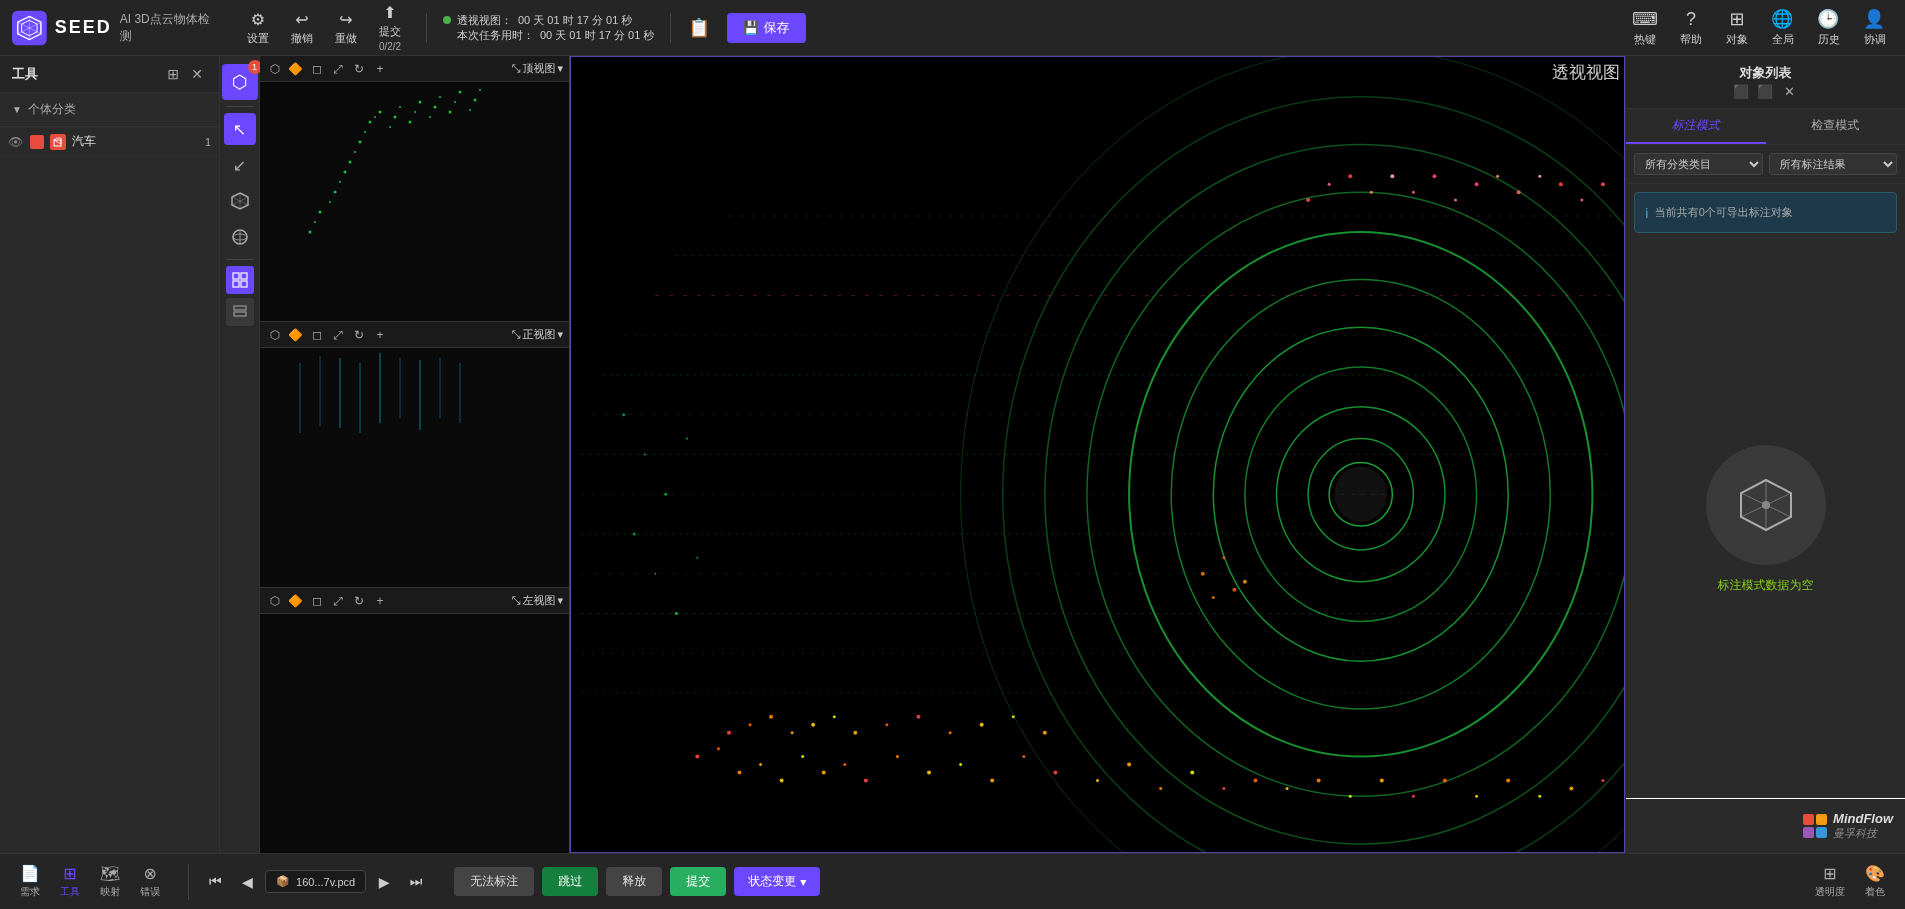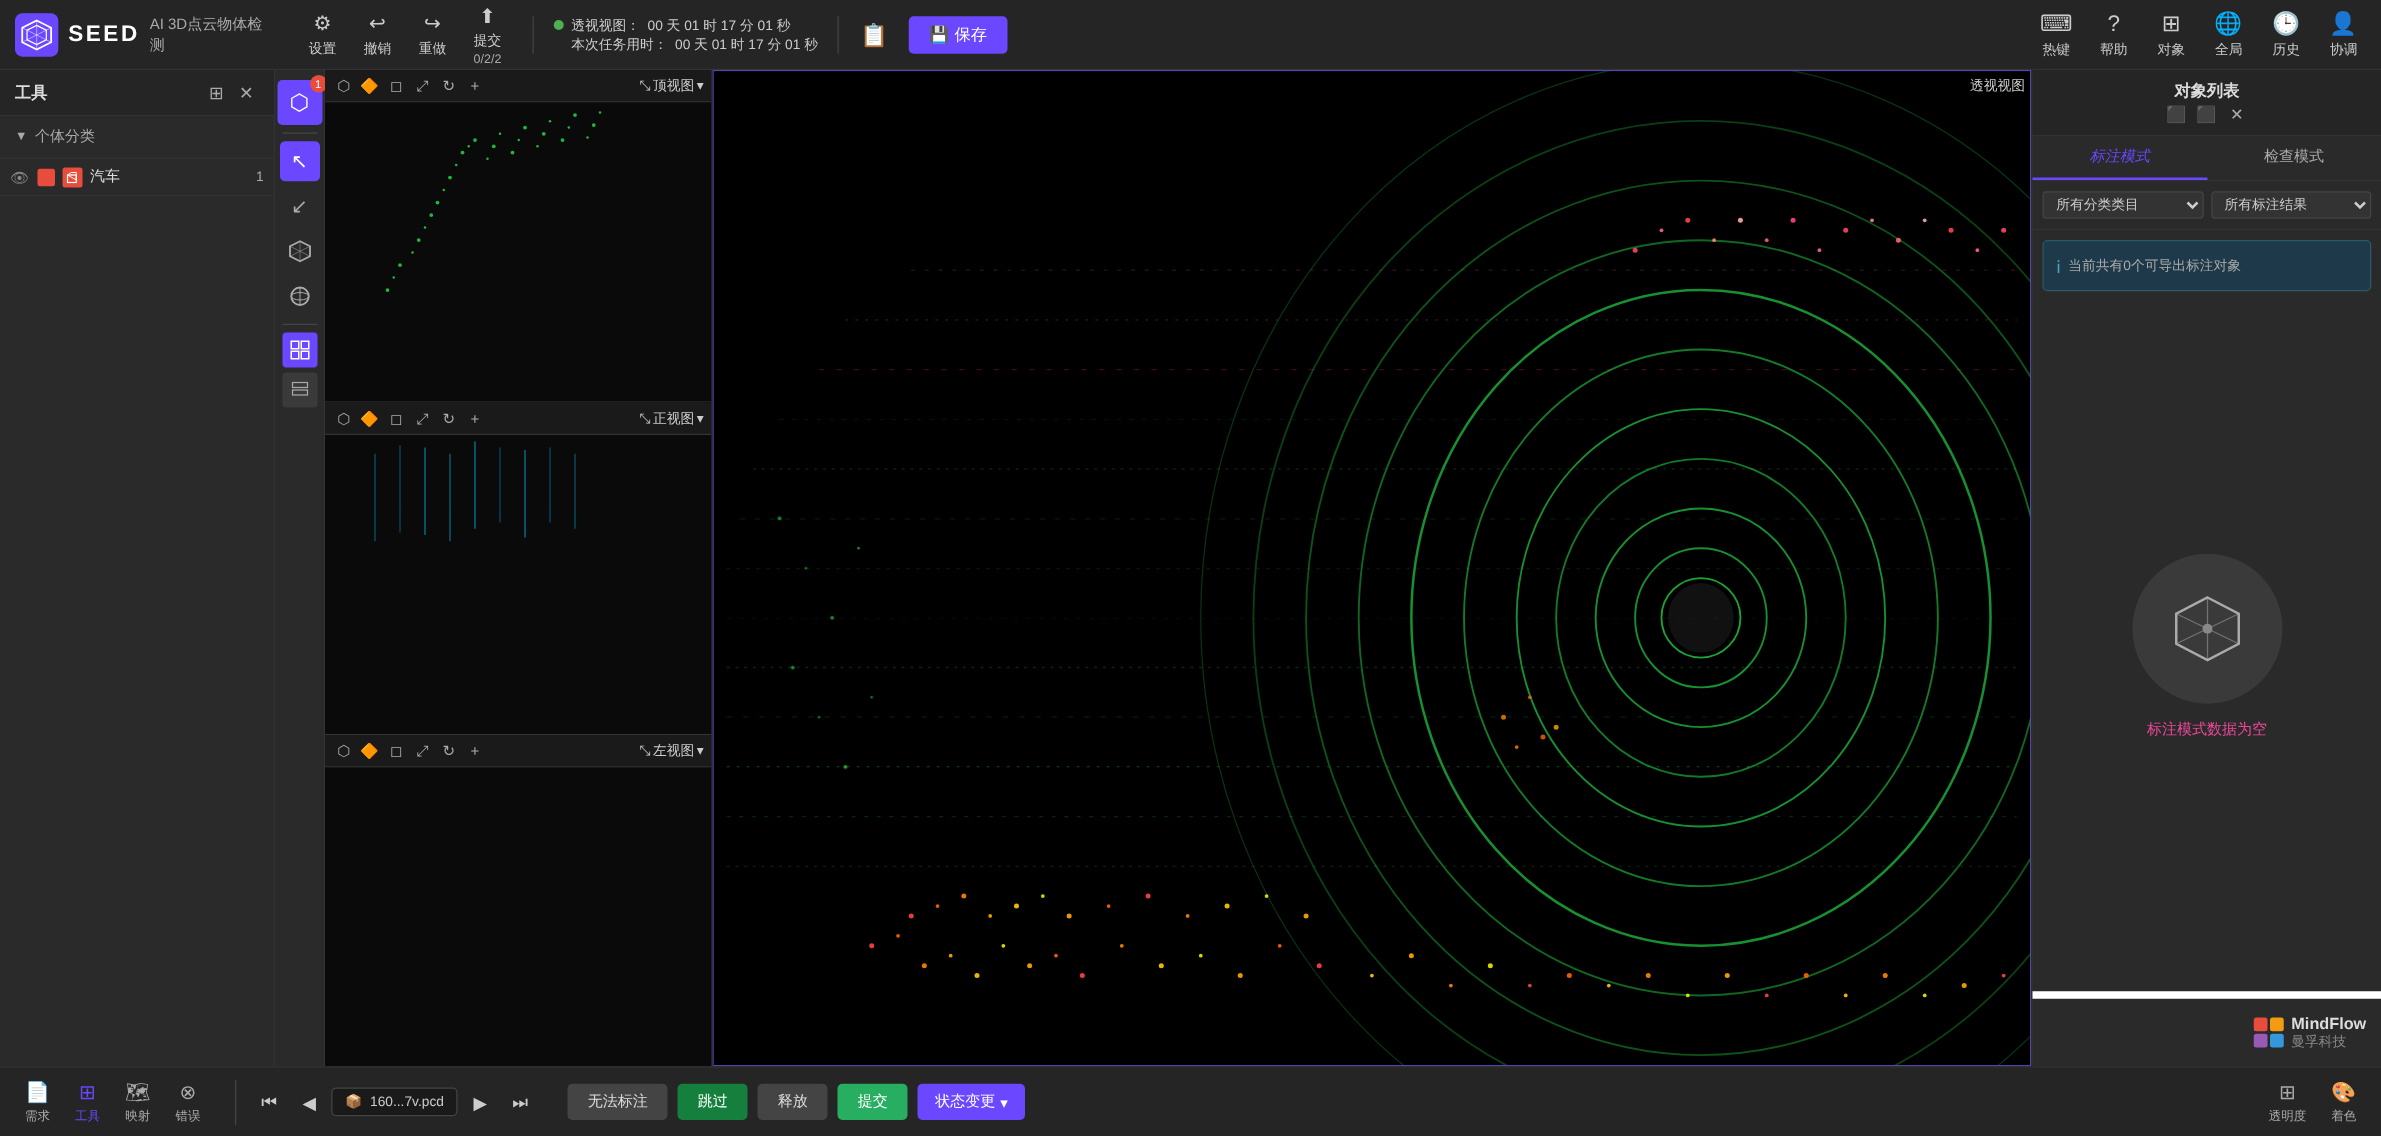--- a/index.html
+++ b/index.html
@@ -395,21 +395,21 @@
       position: relative;
       display: flex;
       flex-direction: column;
     }
 
     .perspective-label {
       position: absolute;
       top: 4px;
       right: 4px;
       color: #ccc;
-      font-size: 11px;
+      font-size: 17px;
       z-index: 10;
     }
 
     
     .bottom-bar {
       height: 56px;
       background: #252525;
       border-top: 1px solid #333;
       display: flex;
       align-items: center;
@@ -665,30 +665,31 @@
       justify-content: center;
     }
 
     .empty-cube {
       width: 60px;
       height: 60px;
     }
 
     .empty-label {
       font-size: 12px;
-      color: #ec4899;
+      color: #84cc16;
     }
 
     .brand-footer {
       padding: 12px;
       display: flex;
       align-items: center;
       justify-content: flex-end;
       gap: 8px;
-      border-top: 6px solid #ffffff;
+      border-top: 1px solid #ffffff;
+      font-style: italic;
     }
 
     .brand-logo {
       display: flex;
       align-items: center;
       gap: 6px;
     }
 
     .brand-squares {
       display: grid;

